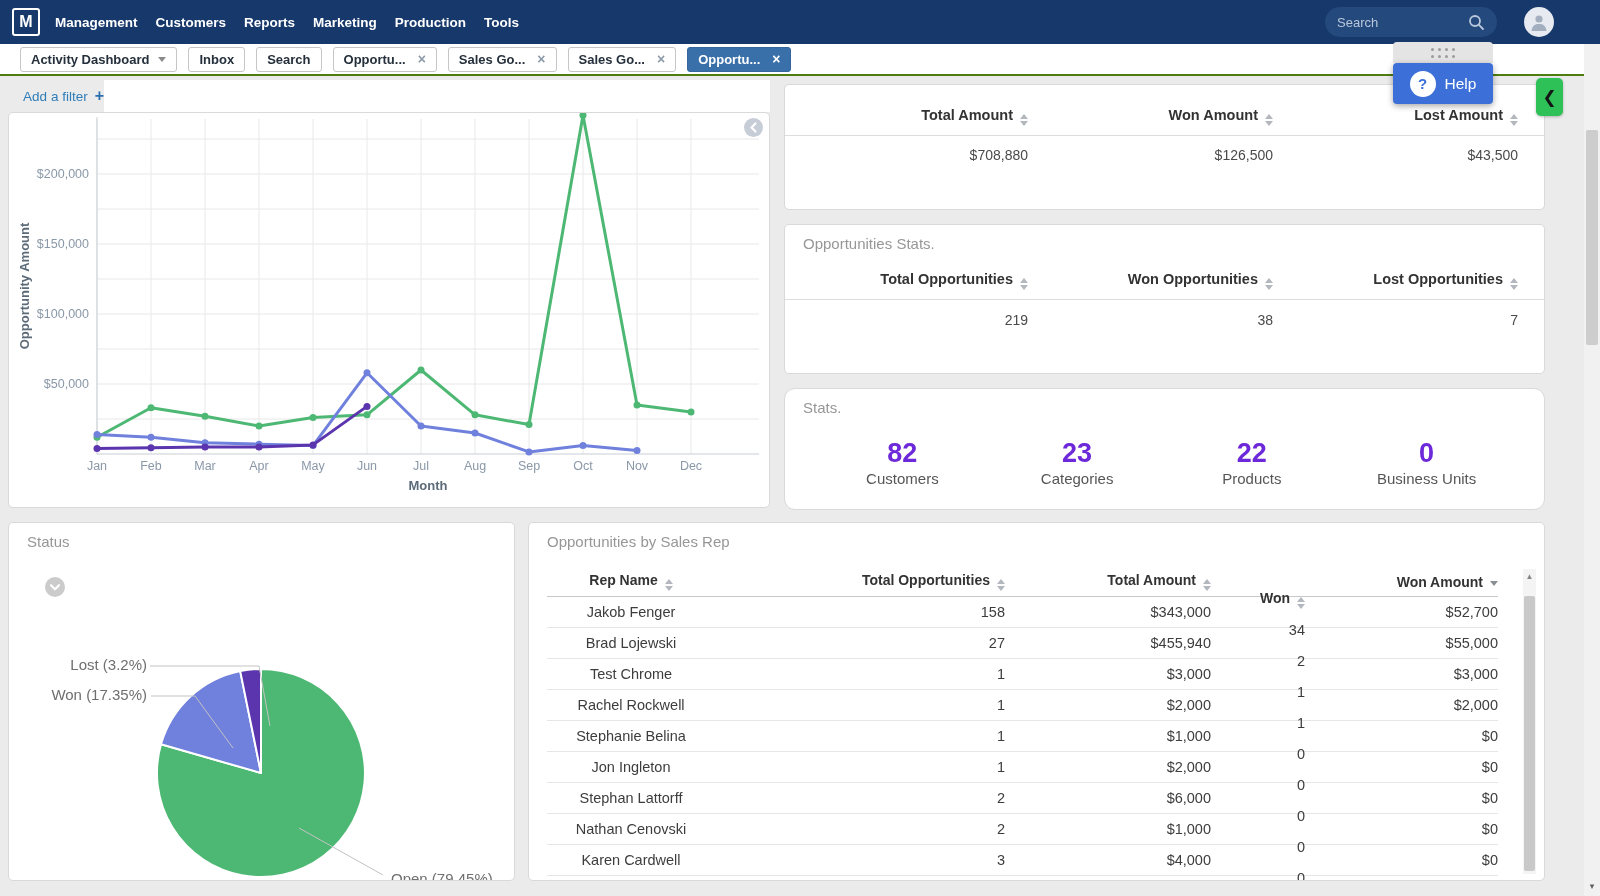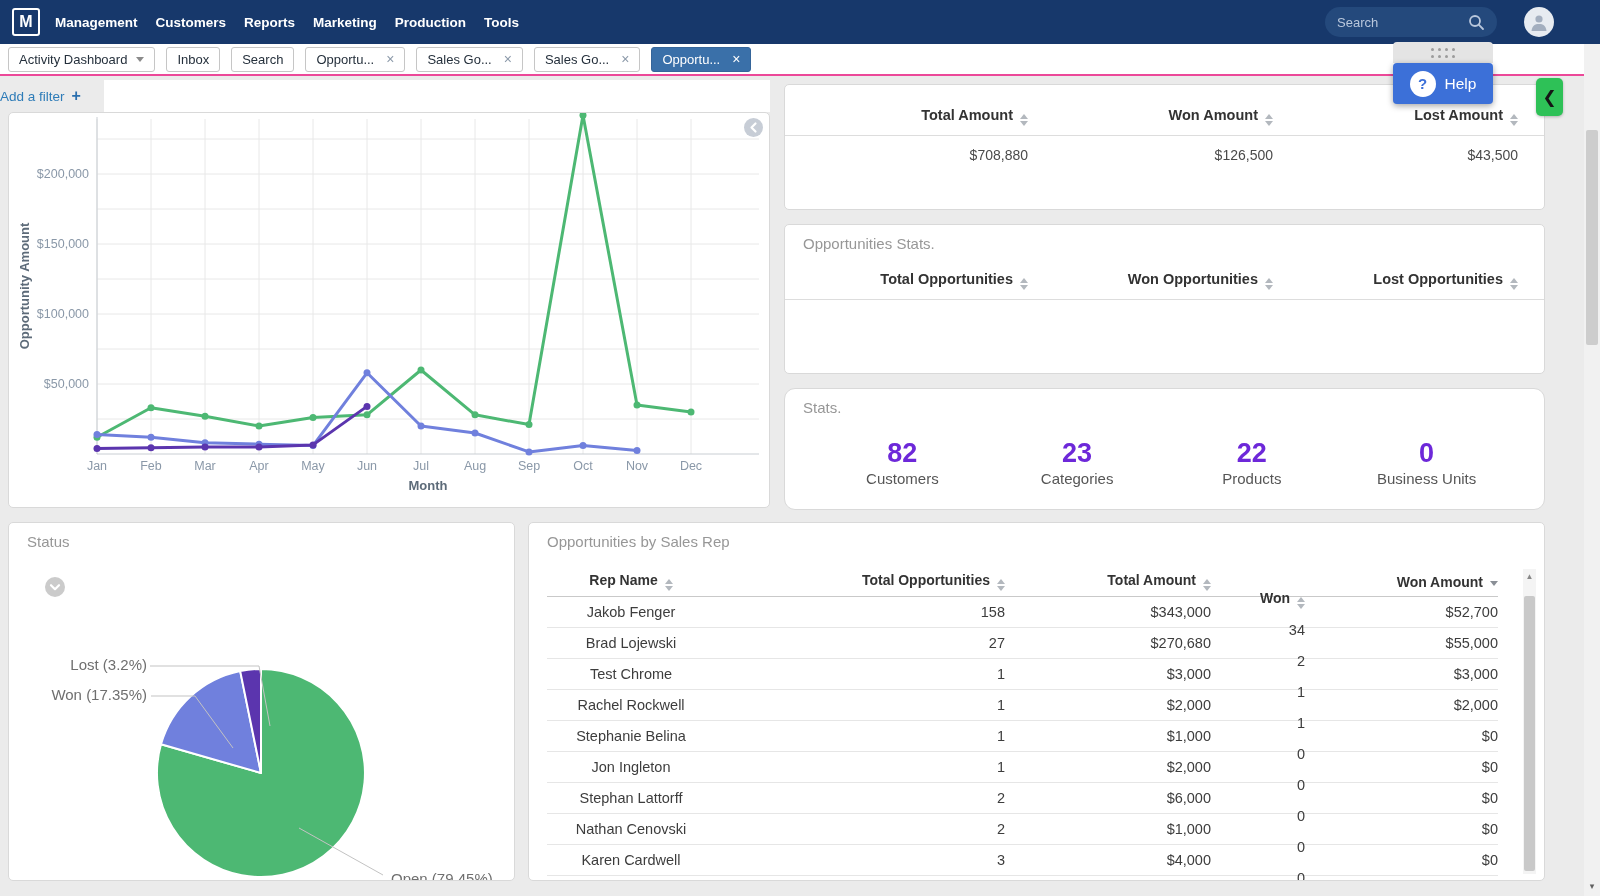--- a/index.html
+++ b/index.html
@@ -16,35 +16,35 @@
   .search-box { margin-left:auto; width:172px; height:30px; background:#24497c; border-radius:15px;
     display:flex; align-items:center; padding:0 12px; }
   .search-box input { flex:1; min-width:0; background:transparent; border:none; outline:none;
     color:#e2e9f3; font-size:13px; }
   .search-box input::placeholder { color:#b9c7dc; }
   .avatar { width:30px; height:30px; border-radius:50%; background:#e7ebf1; margin-left:27px;
     display:flex; align-items:center; justify-content:center; flex:0 0 auto; cursor:pointer; }
 
   
   .tabstrip { position:absolute; left:0; top:44px; width:1600px; height:32px; background:#fff;
-    border-bottom:2px solid #ec4899; display:flex; align-items:center; padding-left:8px; gap:11px; }
+    border-bottom:2px solid #4d7c0f; display:flex; align-items:center; padding-left:20px; gap:11px;font-weight:bold; }
   .tab { height:25px; display:flex; align-items:center; padding:0 10px; border:1px solid #c6c6c6;
     border-radius:3px; background:#fff; font-size:13px; color:#25303c; cursor:pointer; white-space:nowrap; }
   .tab .caret { margin-left:9px; width:0; height:0; border-left:4px solid transparent;
     border-right:4px solid transparent; border-top:5px solid #8b8b8b; }
   .tab .close { margin-left:12px; color:#8b99a9; font-size:14px; line-height:1; }
   .tab.active { background:#3a70a9; border-color:#35659a; color:#fff; }
   .tab.active .close { color:#fff; }
 
   
   .content { position:absolute; left:0; top:76px; width:1600px; height:820px; background:#ebebeb; }
   .panel, .card { position:absolute; background:#fff; border:1px solid #d9d9d9; border-radius:5px; }
   .filter-row { position:absolute; left:0; top:4px; width:770px; height:32px; background:#fff; }
   .add-filter { position:absolute; left:0; top:0; width:104px; height:32px; background:#ebebeb;
-    display:flex; align-items:center; justify-content:flex-start; gap:7px; font-size:13.5px; color:#2e7cb8; cursor:pointer; }
+    display:flex; align-items:center; justify-content:flex-end; gap:7px; font-size:13.5px; color:#2e7cb8; cursor:pointer; }
   .add-filter .plus { color:#2a6fae; font-weight:bold; font-size:16px; }
 
   .chart-panel { left:8px; top:36px; width:762px; height:396px; }
   .card1 { left:784px; top:8px;   width:761px; height:126px; }
   .card2 { left:784px; top:148px; width:761px; height:150px; }
   .card3 { left:784px; top:312px; width:761px; height:122px;border-radius:11px; }
   .status-panel { left:8px;   top:446px; width:507px;  height:359px; overflow:hidden; }
   .reps-panel   { left:528px; top:446px; width:1017px; height:359px; overflow:hidden; }
 
   .panel-title { position:absolute; left:18px; top:10px; font-size:15px; color:#979797; }
@@ -296,20 +296,25 @@
           </span></div>
         <div class="c"><span>Won Opportunities</span><span class="sort">
             <i class="up"></i>
             <i class="dn"></i>
           </span></div>
         <div class="c"><span>Lost Opportunities</span><span class="sort">
             <i class="up"></i>
             <i class="dn"></i>
           </span></div>
       </div>
+    <div class="cols3 vals" id="card2-vals">
+        <div class="c">219</div>
+        <div class="c">38</div>
+        <div class="c">7</div>
+      </div>
   </div>
 
   <div class="card card3">
     <div class="panel-title">Stats.</div>
     <div class="stats-row" id="stats-row">
         <div class="stat">
           <div class="v">82</div>
           <div class="l">Customers</div>
         </div>
         <div class="stat">
@@ -373,21 +378,21 @@
         <div class="rt-row">
           <div class="c-name">Jakob Fenger</div>
           <div class="c-opp">158</div>
           <div class="c-amt">$343,000</div>
           <div class="c-won">34</div>
           <div class="c-wamt">$52,700</div>
         </div>
         <div class="rt-row">
           <div class="c-name">Brad Lojewski</div>
           <div class="c-opp">27</div>
-          <div class="c-amt">$270,680</div>
+          <div class="c-amt">$455,940</div>
           <div class="c-won">2</div>
           <div class="c-wamt">$55,000</div>
         </div>
         <div class="rt-row">
           <div class="c-name">Test Chrome</div>
           <div class="c-opp">1</div>
           <div class="c-amt">$3,000</div>
           <div class="c-won">1</div>
           <div class="c-wamt">$3,000</div>
         </div>

